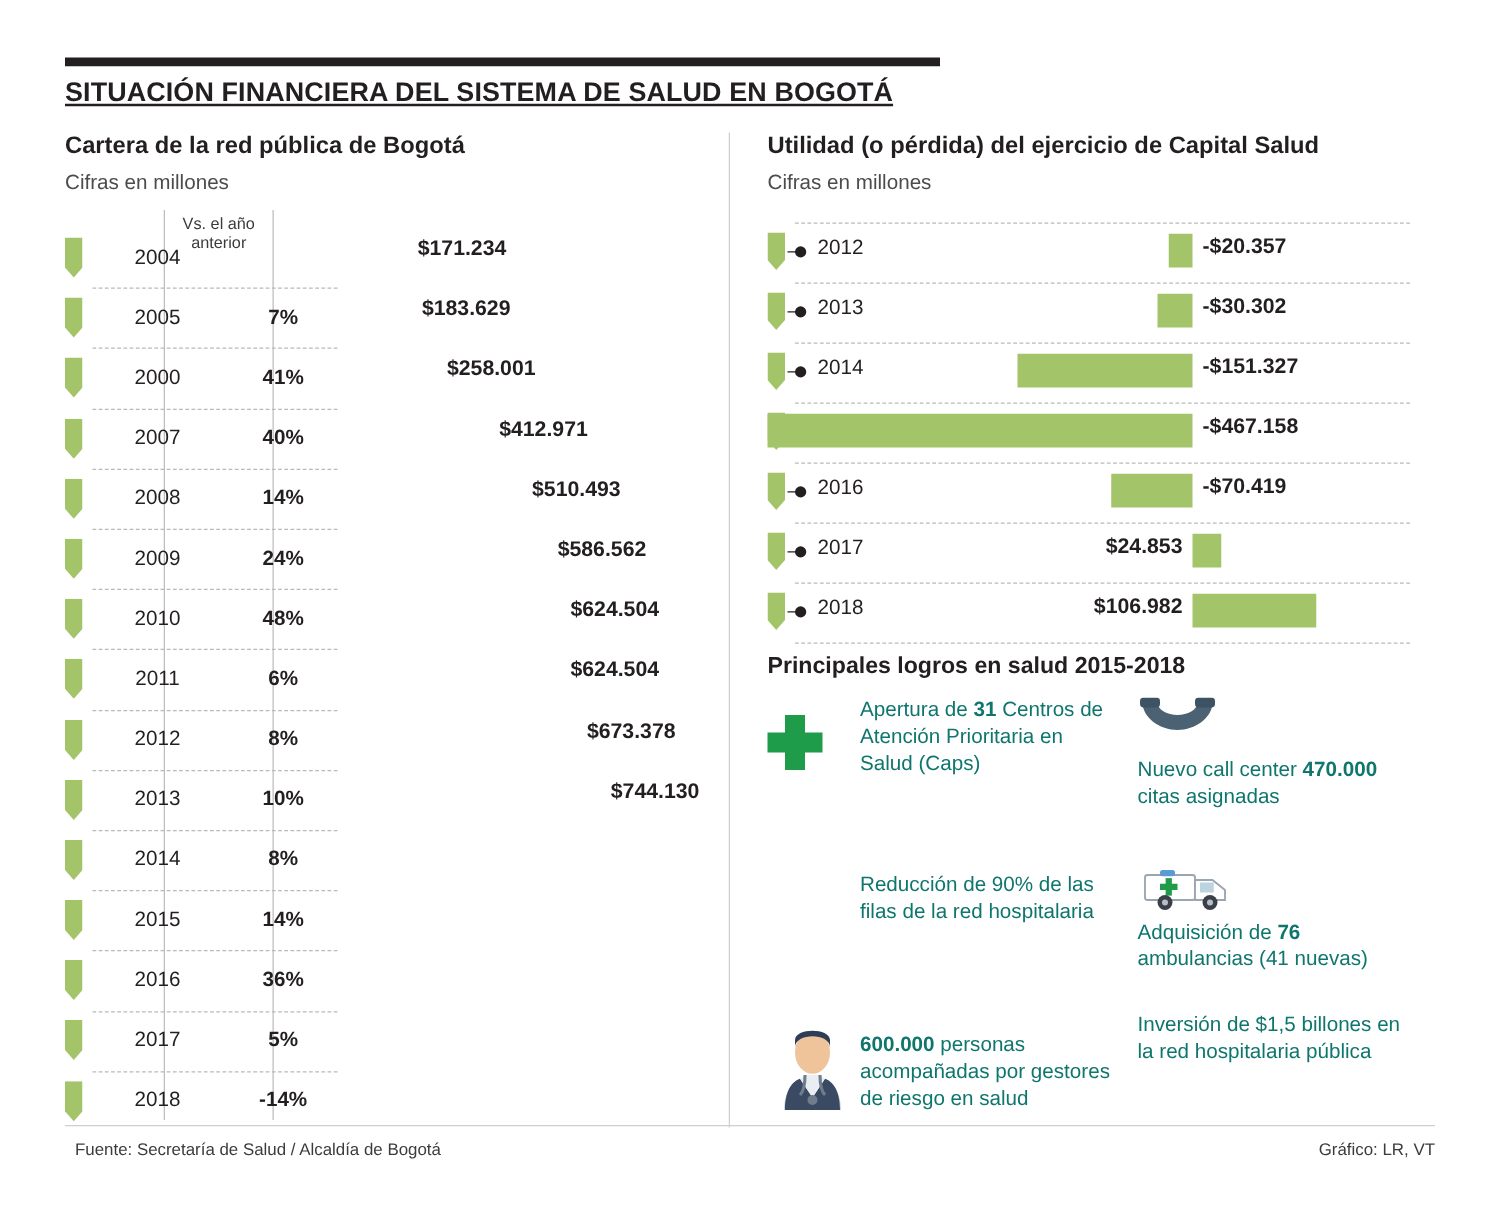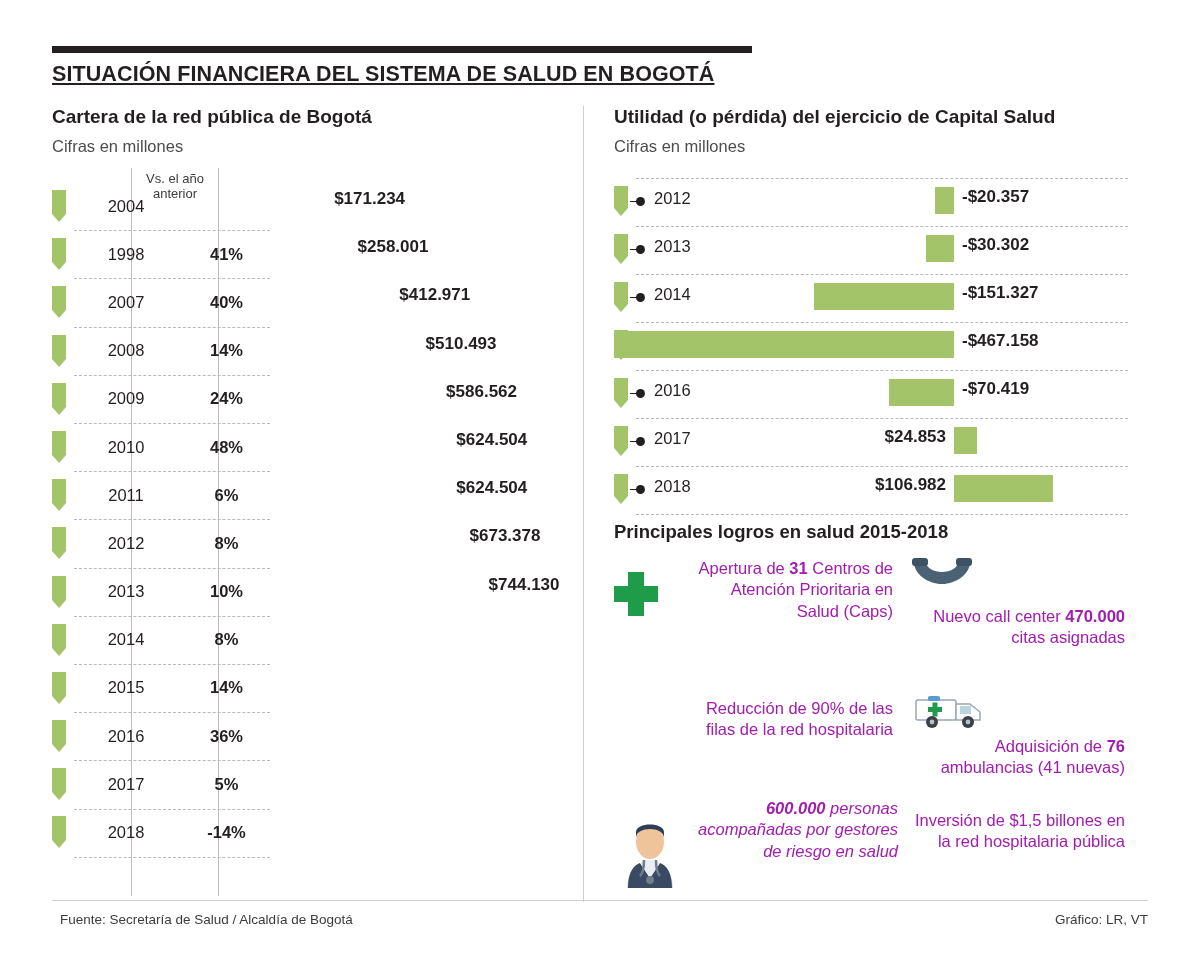--- a/index.html
+++ b/index.html
@@ -100,21 +100,21 @@
   .rrow .bar { position: absolute; top: 9px; height: 27px; background: #a4c46a; }
   .rrow .val { position: absolute; top: 9px; font-size: 17px; font-weight: bold; white-space: nowrap; }
   .rsep { position: absolute; left: 22px; width: 492px; height: 1px; border-top: 1px dashed #b9b9b9; }
 
   .logros-title {
     position: absolute; left: 614px; top: 521px; font-size: 18.5px; font-weight: bold;
   }
 
   .logros { position: absolute; left: 614px; top: 558px; width: 538px; }
   .logro {
-    position: absolute; font-size: 16.5px; line-height: 1.29; color: #a21caf; text-align: right;
+    position: absolute; font-size: 16.5px; line-height: 1.29; color: #0f766e;
   }
   .logro b { font-weight: bold; }
 
   .ic { position: absolute; }
 
   
   .pie {
     width: 66px; height: 66px; border-radius: 50%;
     background: #a4c46a;
     position: relative; overflow: hidden;
@@ -166,28 +166,39 @@
           <svg width="14" height="32" viewBox="0 0 14 32">
             <path d="M0,0 L14,0 L14,24 L7,32 L0,24 Z" fill="#a4c46a"></path>
           </svg>
         </span>
         <span class="year">2004</span>
         <span class="pct"></span>
         <span class="barwrap"><span class="bar" style="width:46.1600896943408px"></span></span>
         <span class="val outside" style="left:282.1600896943408px;">$171.234</span>
       </div>
       <div class="rowsep" style="top: 48.2px;"></div>
+      <div class="brow">
+        <span class="tick">
+          <svg width="14" height="32" viewBox="0 0 14 32">
+            <path d="M0,0 L14,0 L14,24 L7,32 L0,24 Z" fill="#a4c46a"></path>
+          </svg>
+        </span>
+        <span class="year">2005</span>
+        <span class="pct">7%</span>
+        <span class="barwrap"><span class="bar" style="width:49.50144895571035px"></span></span>
+        <span class="val outside" style="left:285.5014489557104px;">$183.629</span>
+      </div>
       <div class="rowsep" style="top: 96.4px;"></div>
       <div class="brow">
         <span class="tick">
           <svg width="14" height="32" viewBox="0 0 14 32">
             <path d="M0,0 L14,0 L14,24 L7,32 L0,24 Z" fill="#a4c46a"></path>
           </svg>
         </span>
-        <span class="year">1998</span>
+        <span class="year">2000</span>
         <span class="pct">41%</span>
         <span class="barwrap"><span class="bar" style="width:69.55014367023851px"></span></span>
         <span class="val outside" style="left:305.5501436702385px;">$258.001</span>
       </div>
       <div class="rowsep" style="top: 144.6px;"></div>
       <div class="brow">
         <span class="tick">
           <svg width="14" height="32" viewBox="0 0 14 32">
             <path d="M0,0 L14,0 L14,24 L7,32 L0,24 Z" fill="#a4c46a"></path>
           </svg>
@@ -428,21 +439,21 @@
       <div class="logro" style="left: 74px; top: 140px; width: 205px;">Reducción de 90% de las filas de la red hospitalaria</div>
       <div style="position: absolute; left: 6px; top: 258px;"><span class="ic" style="position: relative;"><svg width="60" height="72" viewBox="0 0 60 72">
             <path d="M8,72 C8,52 20,46 30,46 C40,46 52,52 52,72 Z" fill="#ffffff" stroke="#c9ccd1" stroke-width="1.5"></path>
             <path d="M8,72 C8,56 14,49 20,47 L30,62 L40,47 C46,49 52,56 52,72 Z" fill="#3b4a63"></path>
             <path d="M20,47 L30,62 L40,47 L35,44 L25,44 Z" fill="#e9eef3"></path>
             <ellipse cx="30" cy="26" rx="14" ry="17" fill="#f0c49b"></ellipse>
             <path d="M16,22 C16,10 44,10 44,22 L44,16 C44,6 16,6 16,16 Z" fill="#2e3e57"></path>
             <path d="M24,44 C24,54 22,58 20,60 M36,44 C36,54 38,58 40,60" stroke="#6f7d8c" stroke-width="2.5" fill="none"></path>
             <circle cx="30" cy="64" r="4" fill="#6f7d8c"></circle>
           </svg></span></div>
-      <div class="logro" style="left: 74px; top: 240px; width: 210px; font-style: italic;"><b>600.000</b> personas acompañadas por gestores de riesgo en salud</div>
+      <div class="logro" style="left: 74px; top: 268px; width: 210px;"><b>600.000</b> personas acompañadas por gestores de riesgo en salud</div>
       <div style="position: absolute; left: 296px; top: 0px;"><span class="ic" style="position: relative;"><svg width="64" height="34" viewBox="0 0 64 34">
             <path d="M4,4 C4,16 18,26 32,26 C46,26 60,16 60,4 L48,4 C48,10 40,14 32,14 C24,14 16,10 16,4 Z" fill="#4a6274"></path>
             <rect x="2" y="0" width="16" height="8" rx="3" fill="#3d5263"></rect>
             <rect x="46" y="0" width="16" height="8" rx="3" fill="#3d5263"></rect>
           </svg></span></div>
       <div class="logro" style="left: 296px; top: 48px; width: 215px;">Nuevo call center <b>470.000</b> citas asignadas</div>
       <div style="position: absolute; left: 300px; top: 130px;"><span class="ic" style="position: relative;"><svg width="70" height="44" viewBox="0 0 70 44">
             <rect x="2" y="12" width="40" height="20" rx="2" fill="#ffffff" stroke="#9aa6b2" stroke-width="1.5"></rect>
             <path d="M42,16 L56,16 L66,24 L66,32 L42,32 Z" fill="#ffffff" stroke="#9aa6b2" stroke-width="1.5"></path>
             <rect x="46" y="18" width="11" height="8" fill="#bcd3e0"></rect>

